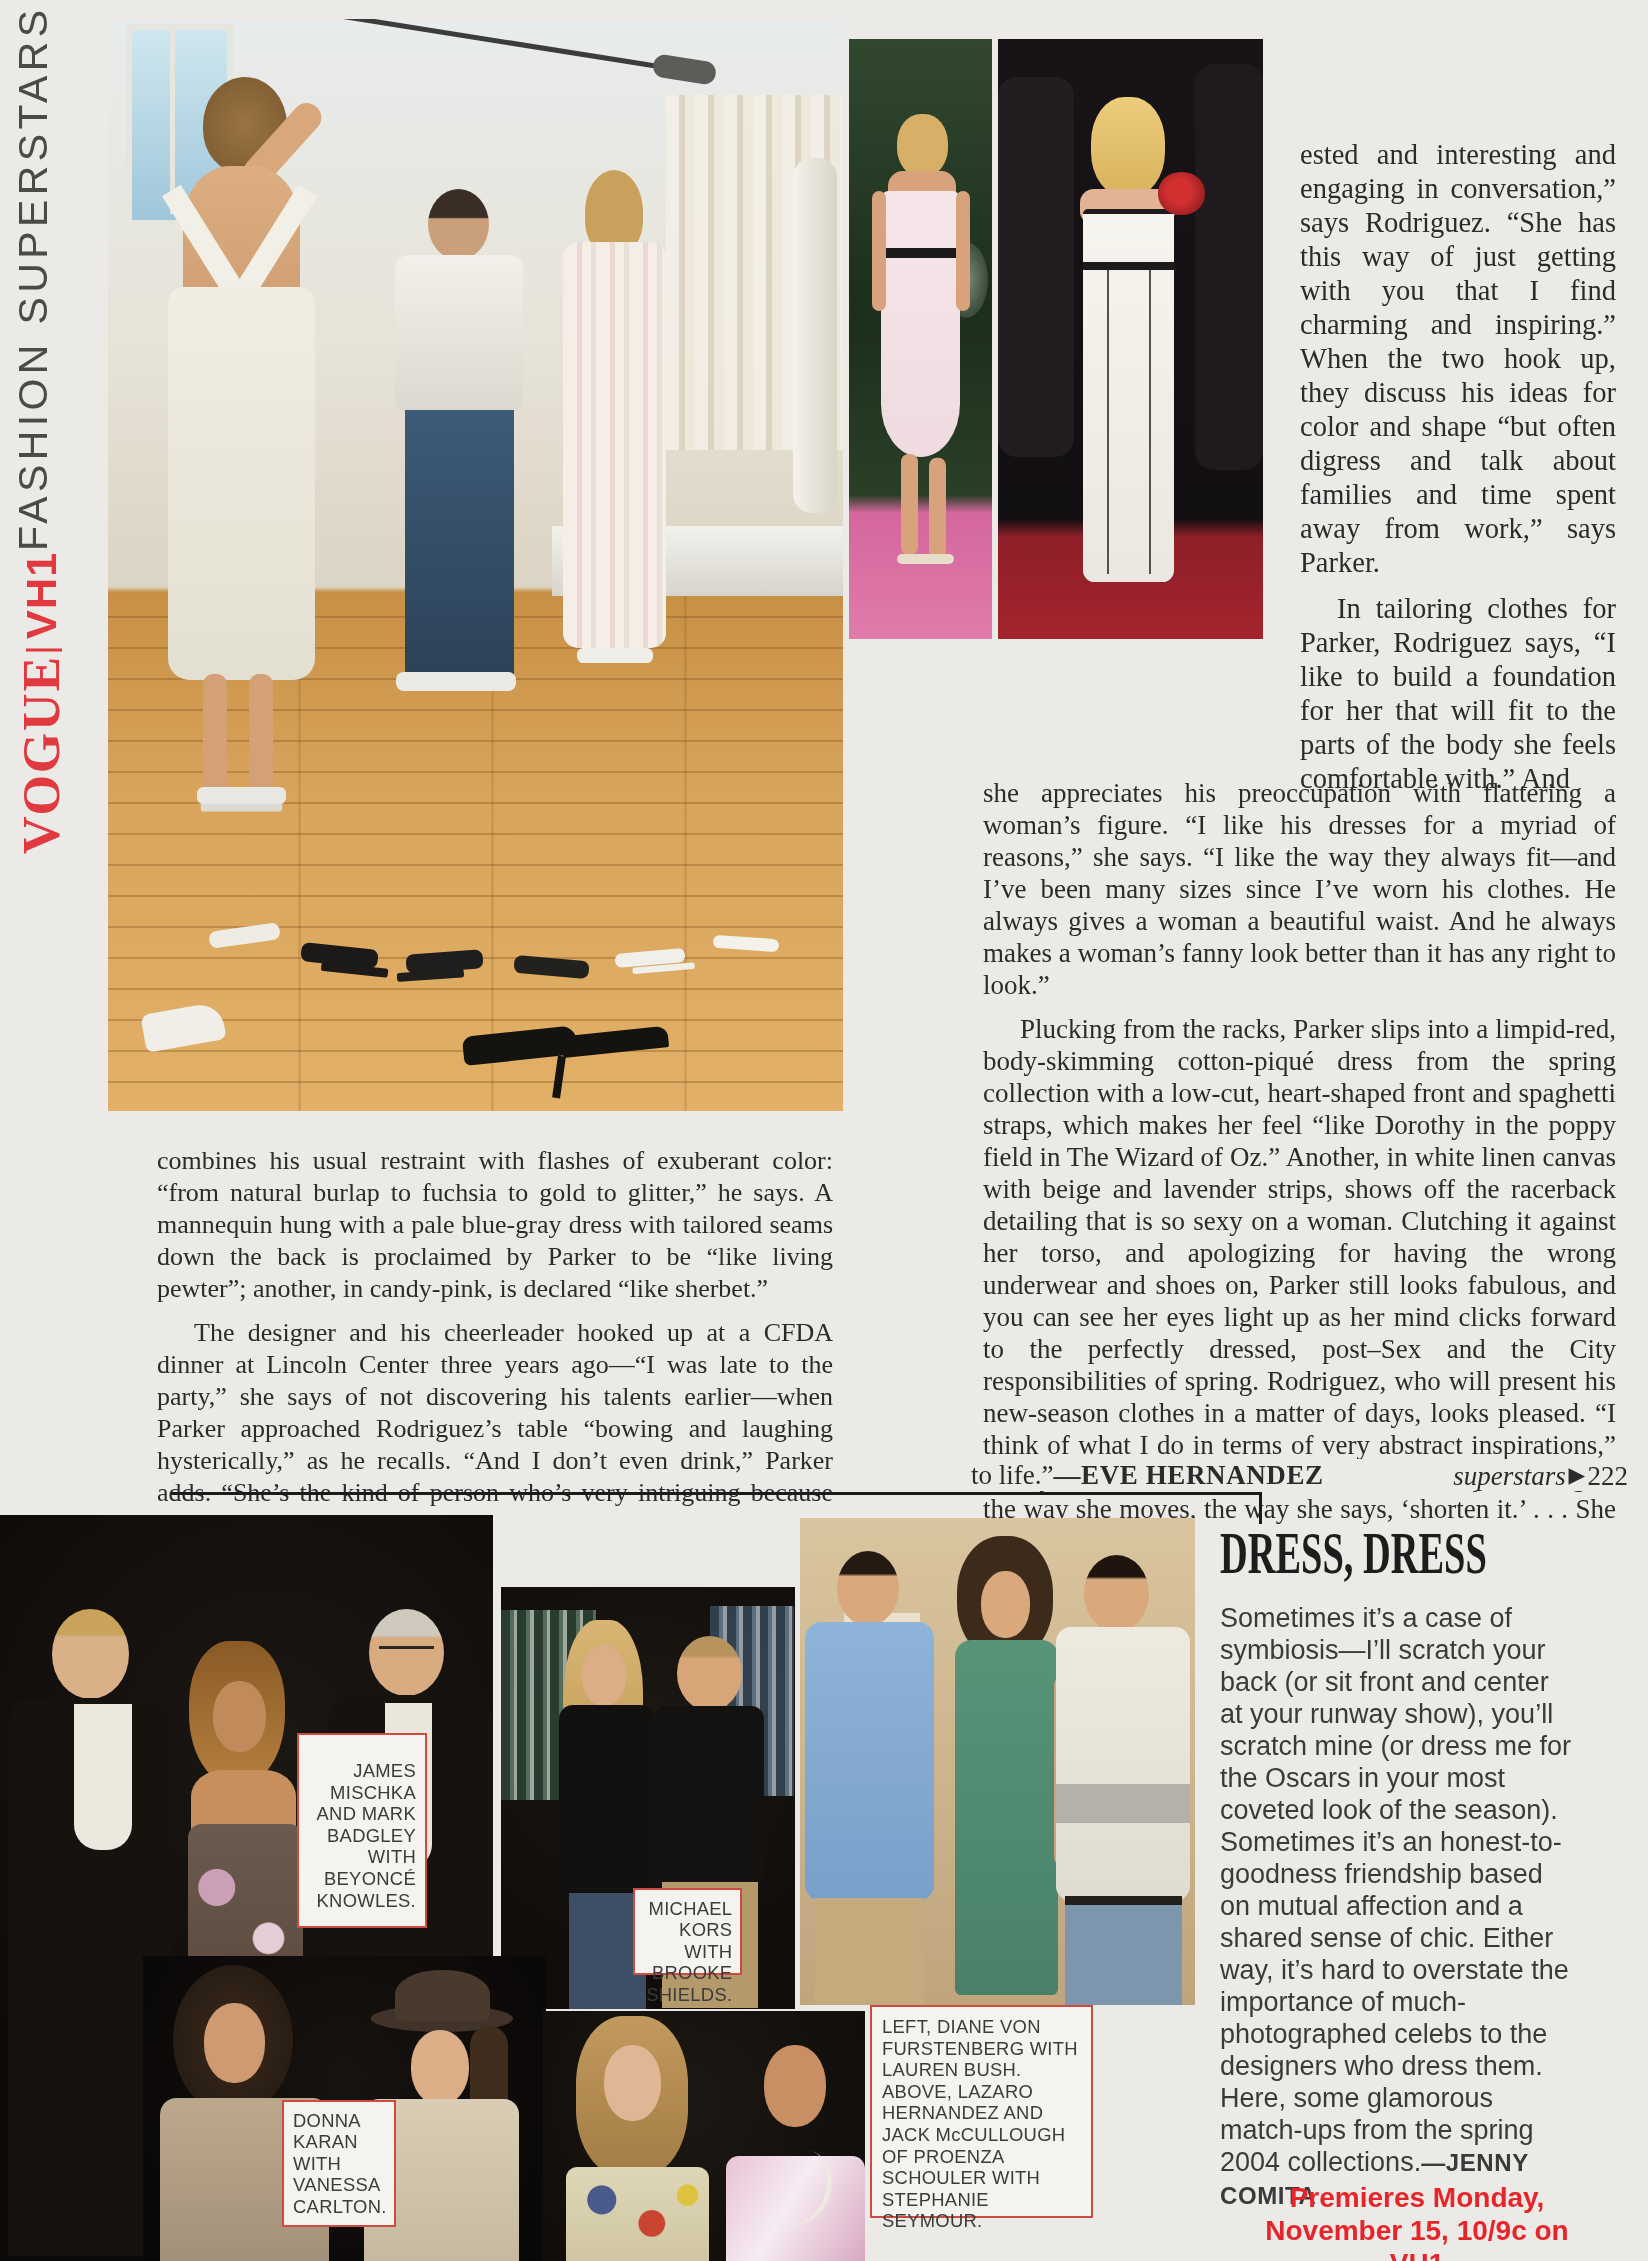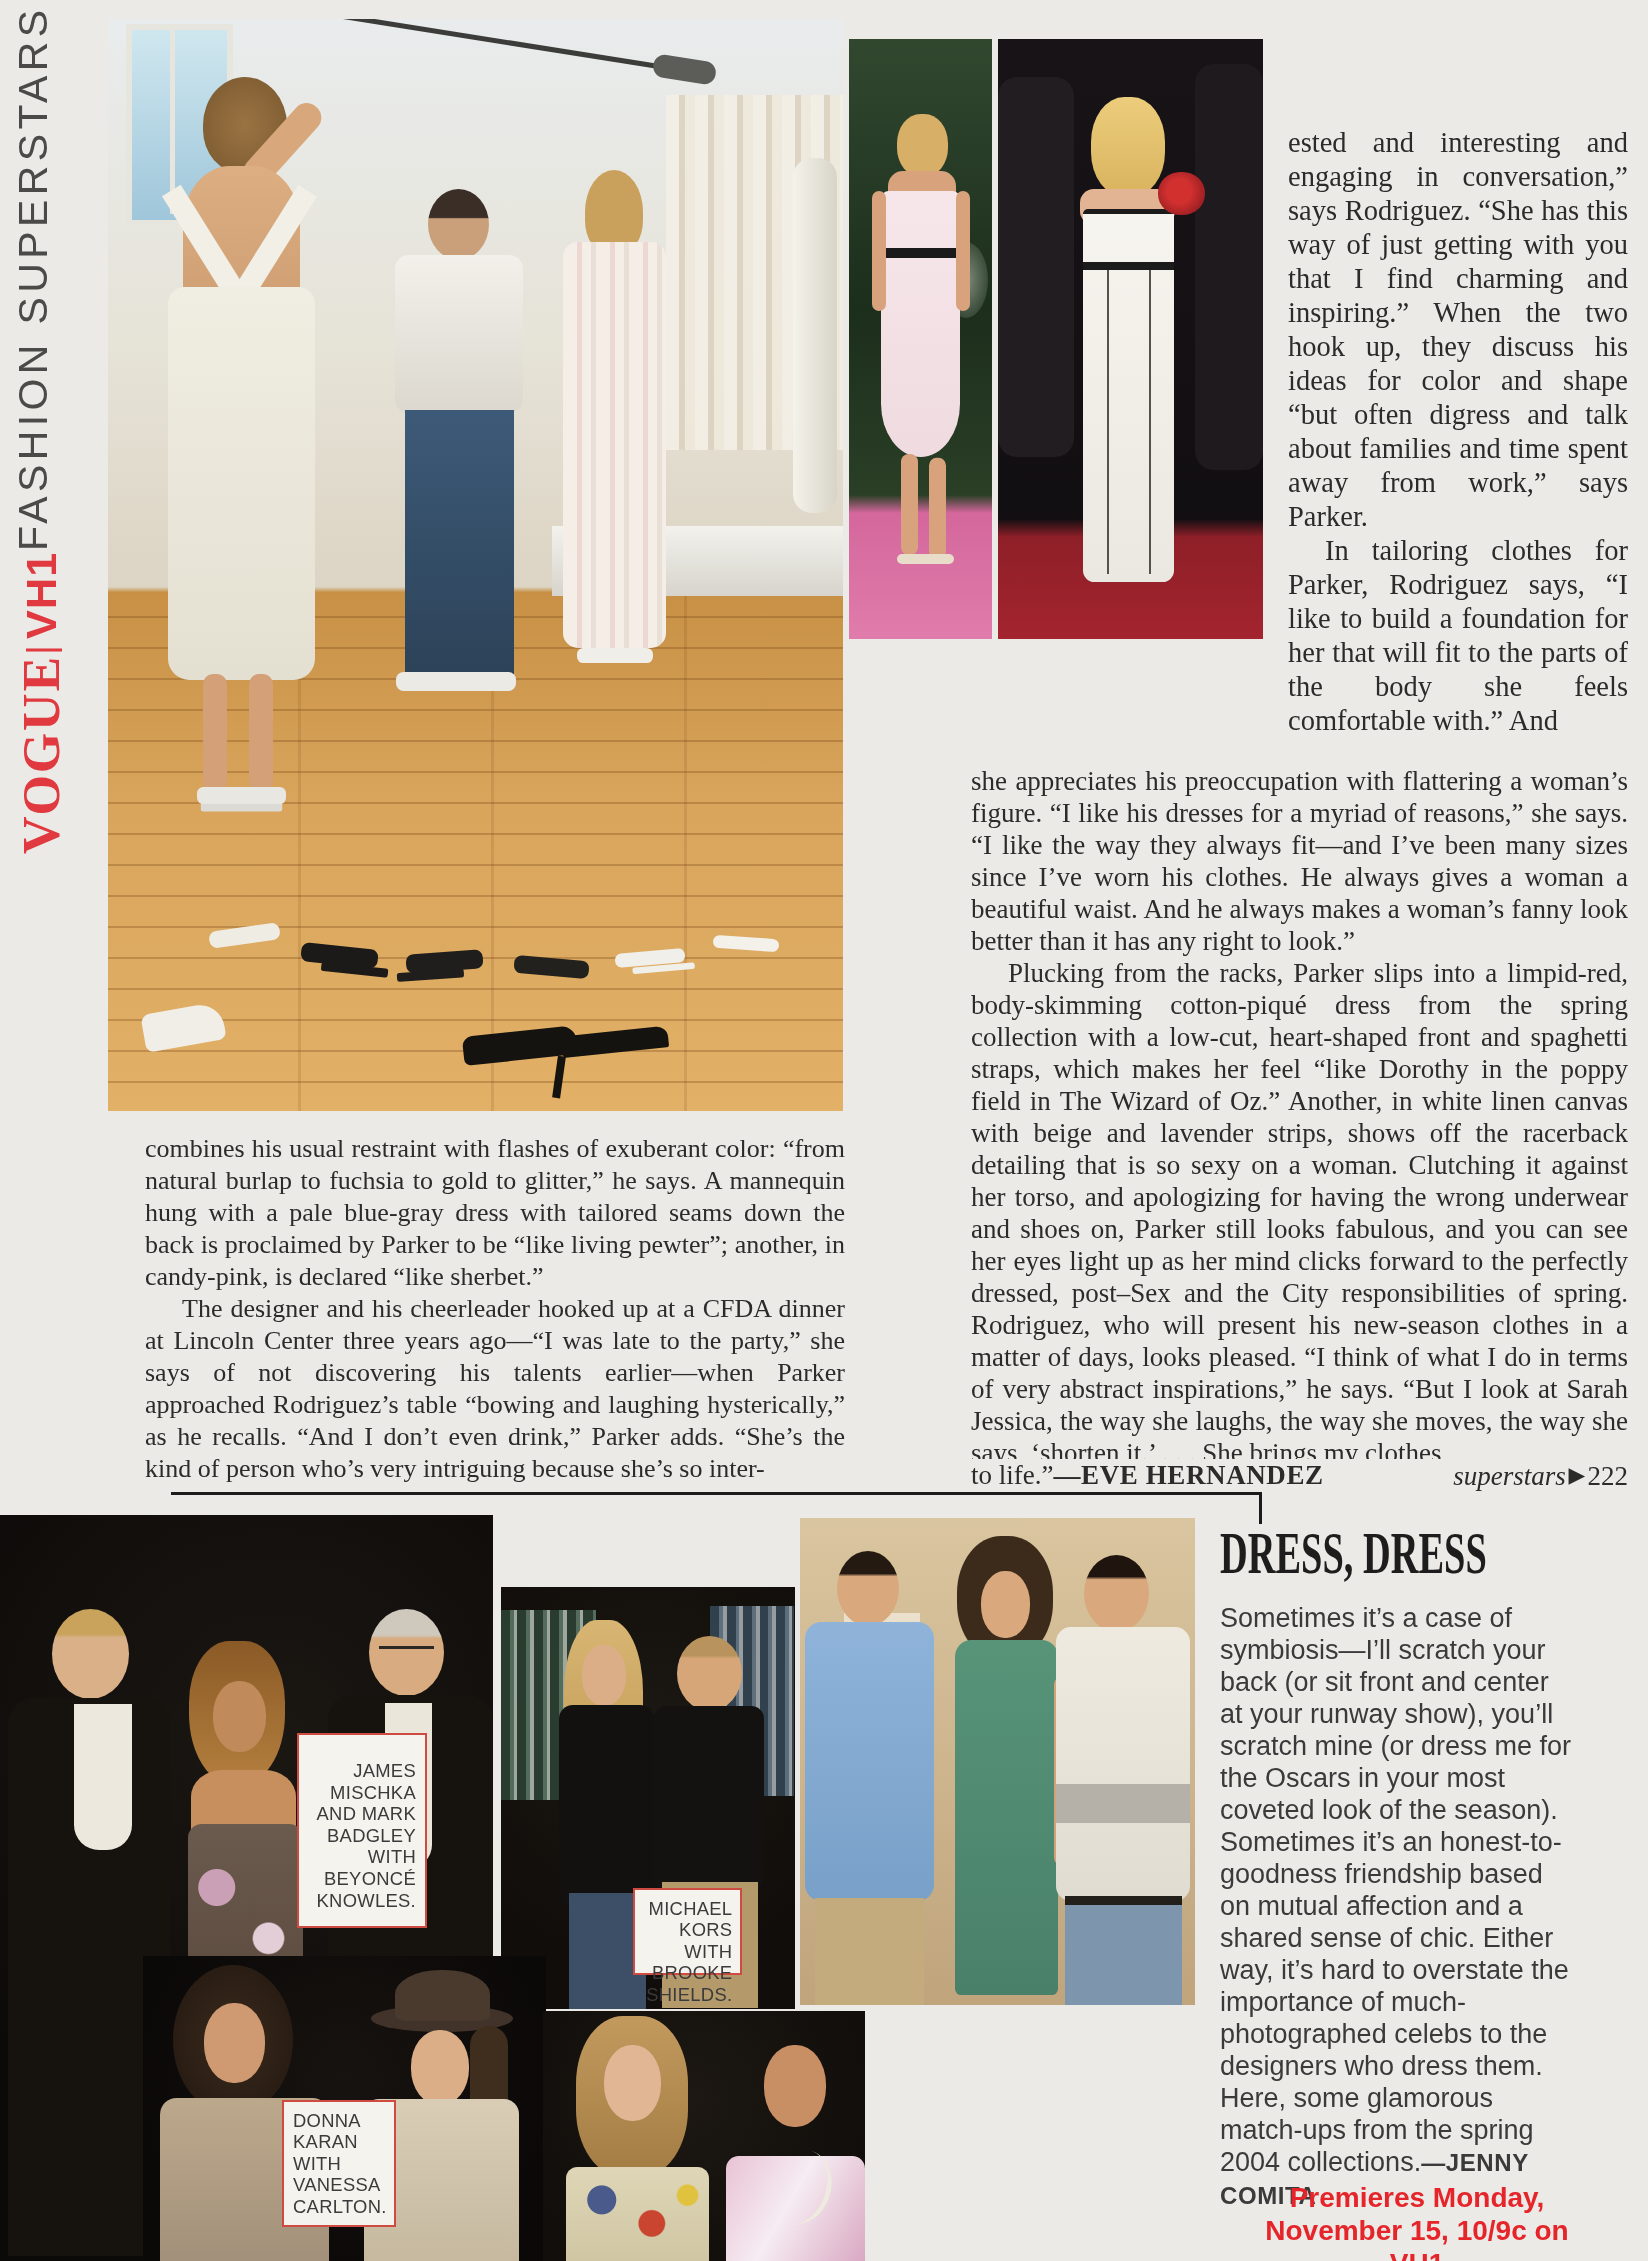--- a/index.html
+++ b/index.html
@@ -11,21 +11,21 @@
   #sidebar{position:absolute;left:6.3px;top:16.5px;width:71px;height:837px;}
   #sidebar .rot{writing-mode:vertical-rl;transform:rotate(180deg);white-space:nowrap;
         height:837px;width:71px;display:flex;align-items:center;justify-content:flex-start;}
   .brand{font-family:"Liberation Serif",serif;font-weight:bold;font-size:52px;letter-spacing:1.9px;color:#e0393f;}
   .sidebar-div{font-family:"Liberation Sans",sans-serif;font-weight:200;font-size:38px;color:#e0393f;margin:0 0 6.3px 0;padding:0 9px;}
   .network{font-family:"Liberation Sans",sans-serif;font-weight:bold;font-size:43px;color:#e0393f;letter-spacing:1.3px;}
   .striptitle{font-family:"Liberation Sans",sans-serif;font-weight:200;font-size:41px;color:#4a4a48;
         letter-spacing:4.4px;margin-left:16.5px;}
   
   .bodycol{text-align:justify;}
-  .bodycol p{margin:0;}
+  .bodycol p{margin:12px;}
   .indent{text-indent:37px;}
   #col-left{position:absolute;left:145px;top:1133px;width:700px;height:361px;font-size:26px;line-height:32px;}
   #col-narrow{position:absolute;left:1288px;top:126px;width:340px;height:640px;font-size:28.5px;line-height:34px;}
   #col-wide{position:absolute;left:971px;top:765px;width:657px;height:726px;font-size:27px;line-height:32px;}
   .jump-row{position:absolute;bottom:0;left:0;width:100%;display:flex;justify-content:space-between;background:#ebeae6;}
   .byline-serif{font-weight:bold;letter-spacing:0.6px;}
   .jump i{font-style:italic;}
   .jump .arrow{font-size:21.6px;vertical-align:2.5px;padding:0 2.5px;}
   
   .capbox{position:absolute;background:#f4f3ee;border:2.5px solid #cf4a40;color:#3b3b3b;
@@ -272,20 +272,23 @@
 
   <div class="capbox" id="cap-mischka">
     <span>JAMES MISCHKA AND MARK BADGLEY WITH BEYONCÉ KNOWLES.</span>
   </div>
   <div class="capbox" id="cap-kors">
     <span>MICHAEL KORS WITH BROOKE SHIELDS.</span>
   </div>
   <div class="capbox" id="cap-karan">
     <span>DONNA KARAN WITH VANESSA CARLTON.</span>
   </div>
+  <div class="capbox" id="cap-dvf">
+    <span>LEFT, DIANE VON FURSTENBERG WITH LAUREN BUSH. ABOVE, LAZARO HERNANDEZ AND JACK McCULLOUGH OF PROENZA SCHOULER WITH STEPHANIE SEYMOUR.</span>
+  </div>
 
   <div id="dress-col">
     <div class="dress-head">
       <span class="squeeze">DRESS, DRESS</span>
     </div>
     <p class="dress-body">
       <span>Sometimes it’s a case of symbiosis—I’ll scratch your back (or sit front and center at your runway show), you’ll scratch mine (or dress me for the Oscars in your most coveted look of the season). Sometimes it’s an honest-to-goodness friendship based on mutual affection and a shared sense of chic. Either way, it’s hard to overstate the importance of much-photographed celebs to the designers who dress them. Here, some glamorous match-ups from the spring 2004 collections.</span><span class="dress-byline">—JENNY COMITA</span>
     </p>
   </div>
 

